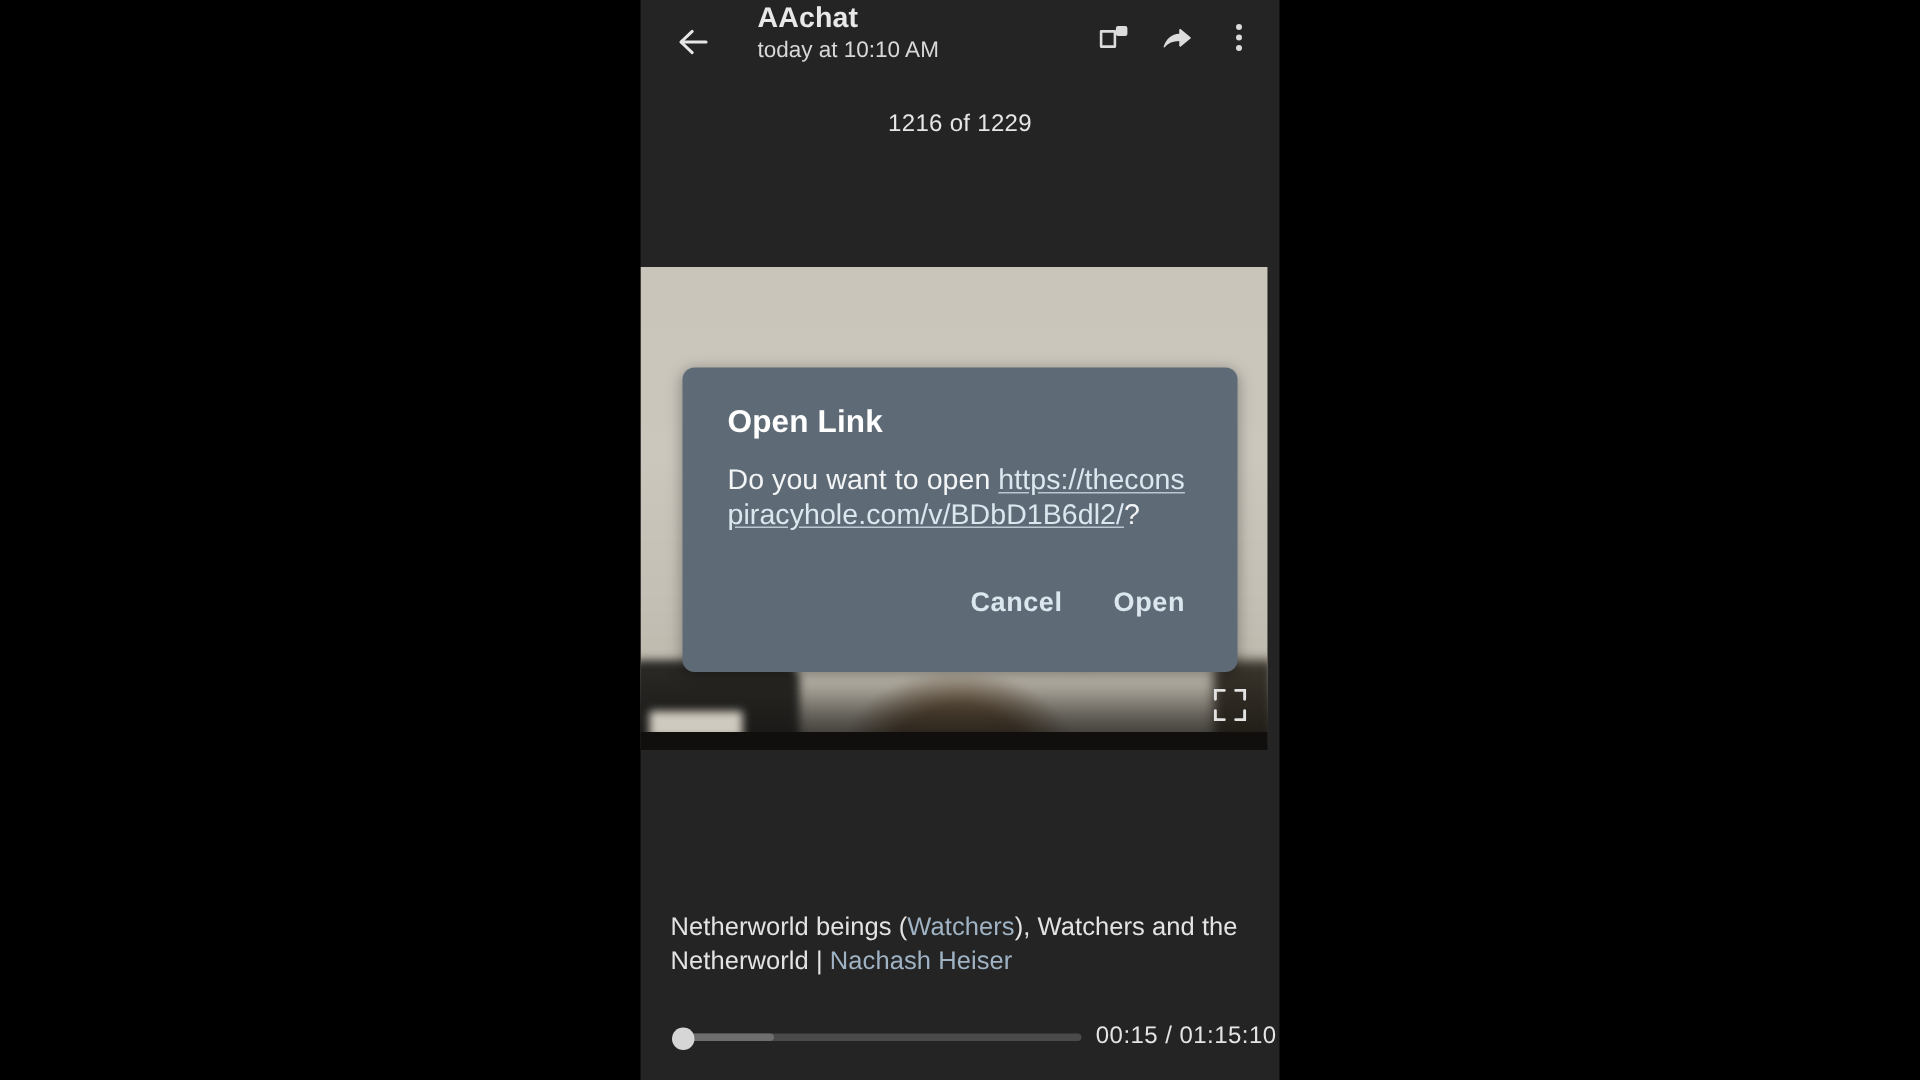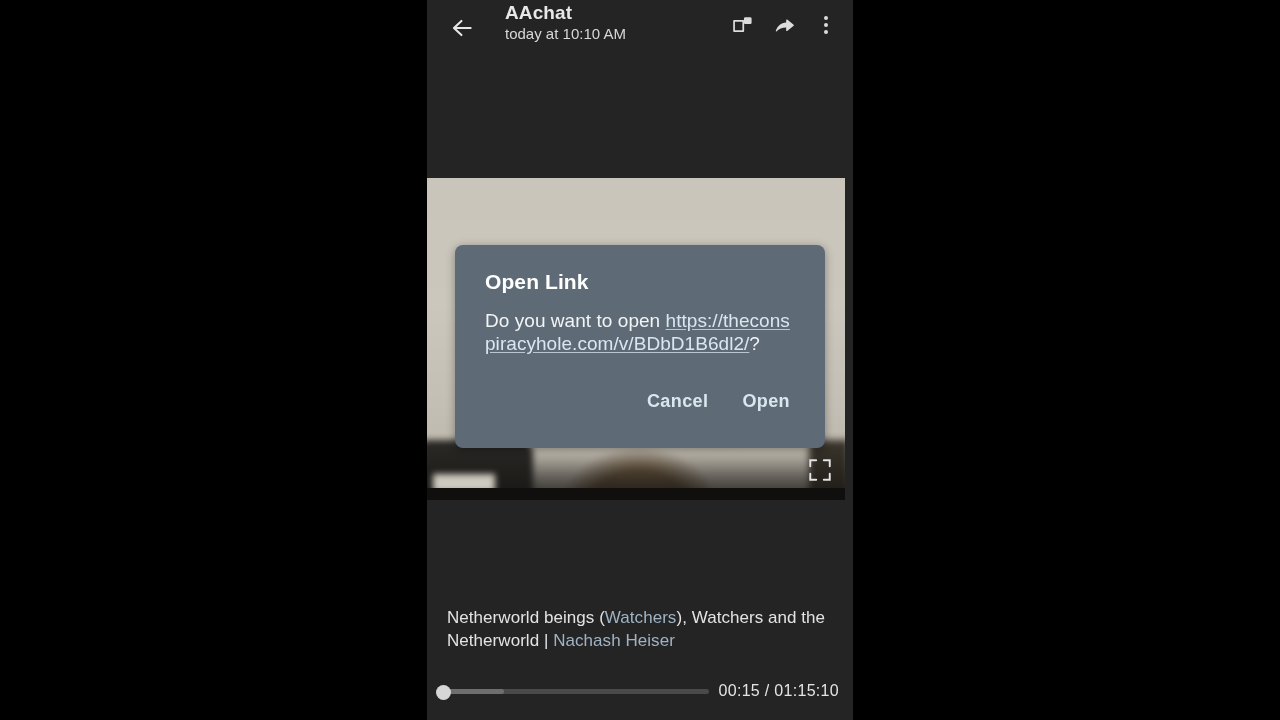--- a/index.html
+++ b/index.html
@@ -239,21 +239,21 @@
     line-height: 23px;
     letter-spacing: 0.05px;
   }
   .caption .lnk {
     color: #9fb3c4;
   }
 
   
   .controls {
     position: absolute;
-    left: 0;
+    left: 12px;
     top: 678px;
     width: 426px;
     height: 30px;
   }
   .seek {
     position: absolute;
     left: 12px;
     top: 11px;
     width: 270px;
     height: 5px;
@@ -349,20 +349,21 @@
               <circle cx="10" cy="4" r="2"></circle>
               <circle cx="10" cy="11" r="2"></circle>
               <circle cx="10" cy="18" r="2"></circle>
             </svg>
           </span>
         </div>
 
       </div>
     </div>
 
+    <div class="counter">1216 of 1229</div>
 
     <div class="media">
       <div class="scene"></div>
       <div class="scene-obj-left"></div>
       <div class="scene-obj-left2"></div>
       <div class="scene-obj-right"></div>
       <div class="scene-baseline"></div>
 
       <div class="fullscreen-btn">
         <span>

